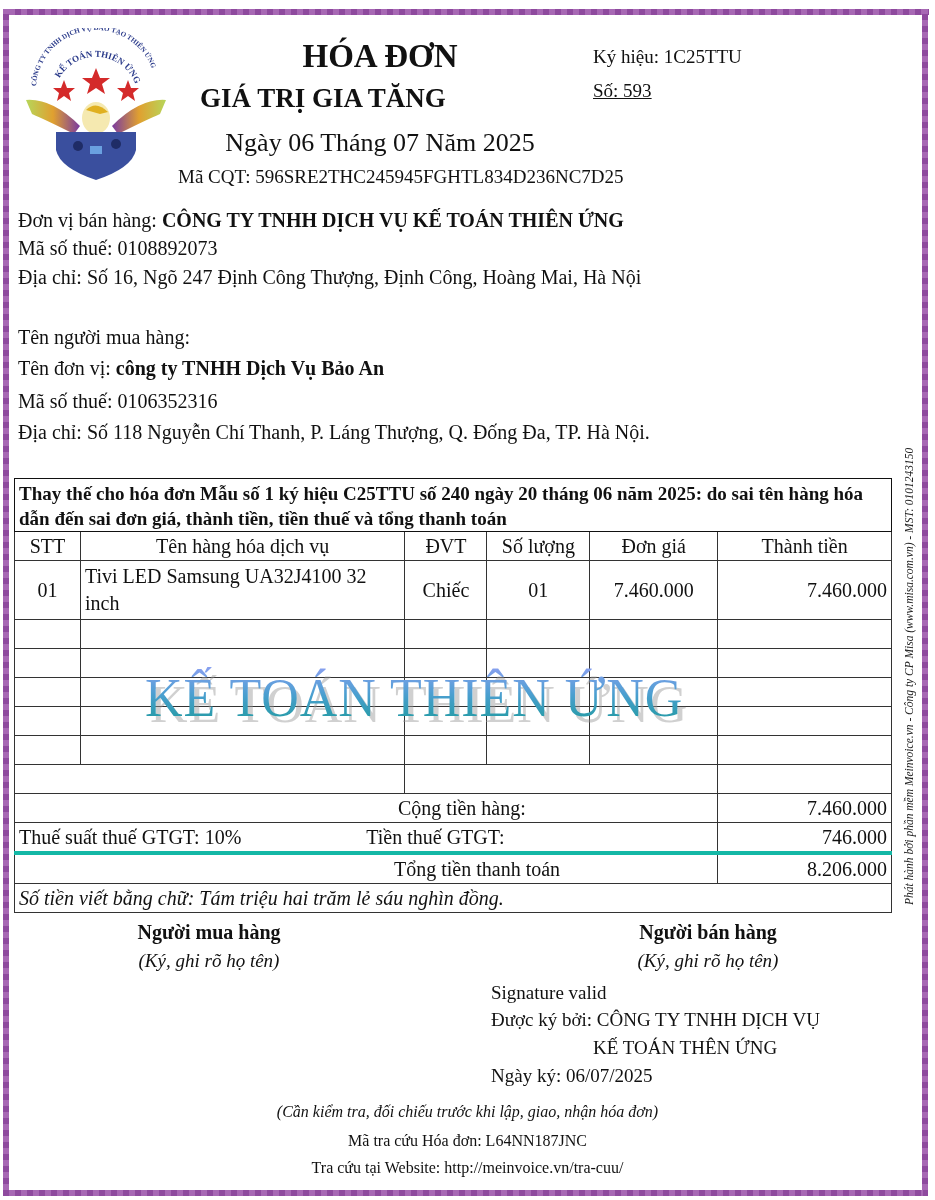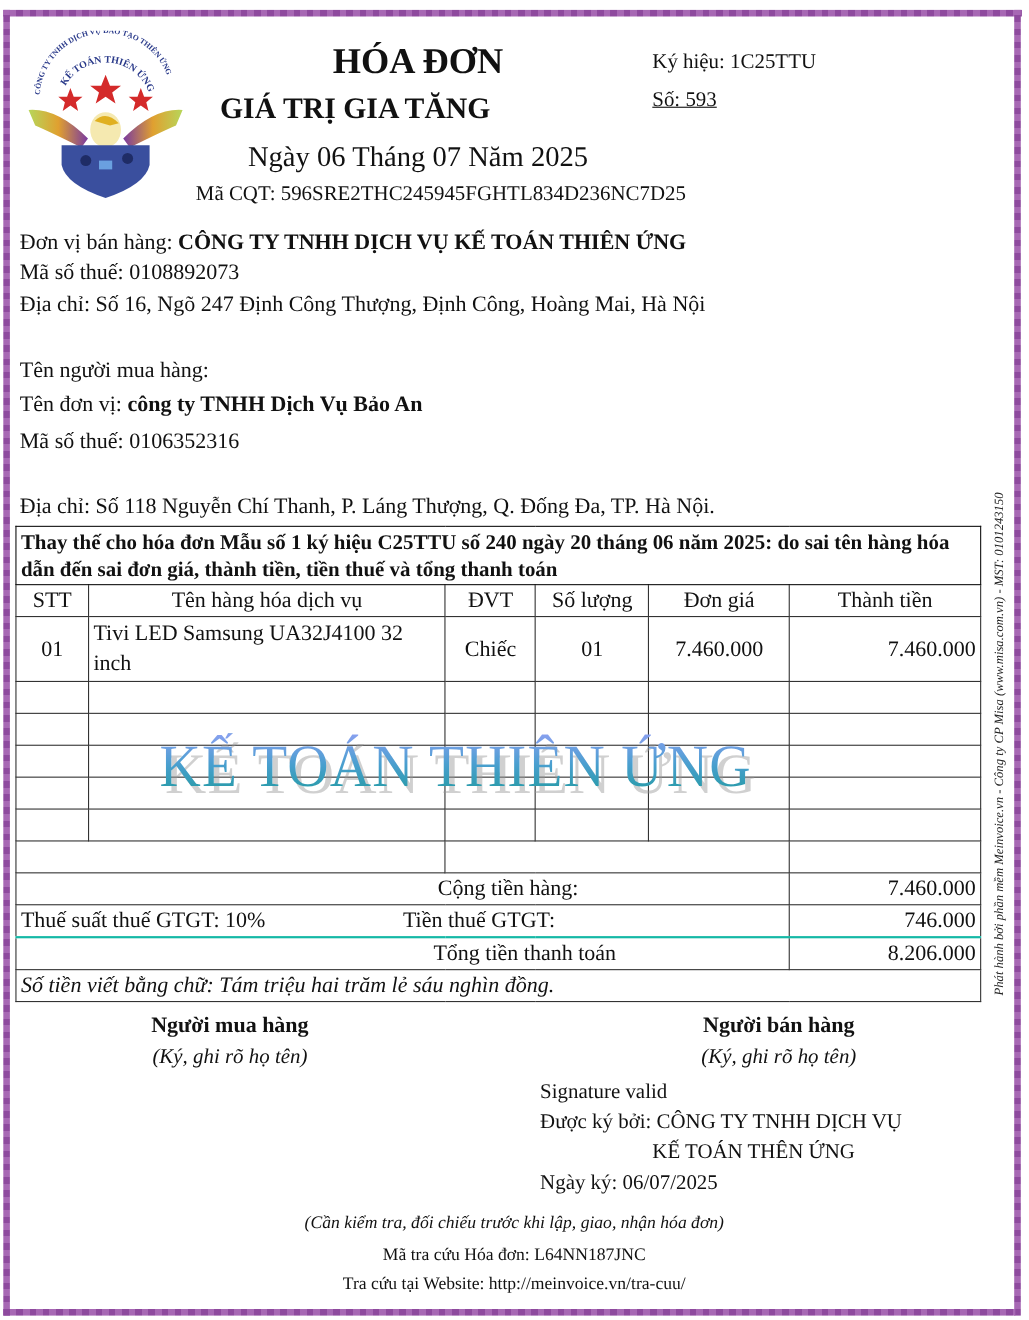--- a/index.html
+++ b/index.html
@@ -106,21 +106,21 @@
   <span>Địa chỉ: </span><span>Số 16, Ngõ 247 Định Công Thượng, Định Công, Hoàng Mai, Hà Nội</span>
 </div>
 
 <div class="abs info" style="top:326px;">Tên người mua hàng:</div>
 <div class="abs info" style="top:357px;">
   <span>Tên đơn vị: </span><b>công ty TNHH Dịch Vụ Bảo An</b>
 </div>
 <div class="abs info" style="top:390px;">
   <span>Mã số thuế: </span><span>0106352316</span>
 </div>
-<div class="abs info" style="top:421px;margin-top:28px;">
+<div class="abs info" style="top:421px;">
   <span>Địa chỉ: </span><span>Số 118 Nguyễn Chí Thanh, P. Láng Thượng, Q. Đống Đa, TP. Hà Nội.</span>
 </div>
 
 <table class="items">
   <colgroup>
     <col style="width:66px">
       <col style="width:325px">
       <col style="width:82px">
       <col style="width:103px">
       <col style="width:128px">
@@ -188,21 +188,21 @@
       </tr>
   <tr>
         <td colspan="2"></td>
         <td colspan="3"></td>
         <td></td>
       </tr>
   <tr>
     <td colspan="5" style="padding-left:383px;">Cộng tiền hàng:</td>
     <td class="r">7.460.000</td>
   </tr>
-  <tr style="border-bottom:2px solid #14b8a6;">
+  <tr style="border-bottom:4px solid #14b8a6;">
     <td colspan="5">
       <span>Thuế suất thuế GTGT: 10%</span><span style="display:inline-block;width:125px;"></span><span>Tiền thuế GTGT:</span>
     </td>
     <td class="r">746.000</td>
   </tr>
   <tr>
     <td colspan="5" style="padding-left:379px;">Tổng tiền thanh toán</td>
     <td class="r">8.206.000</td>
   </tr>
   <tr>

